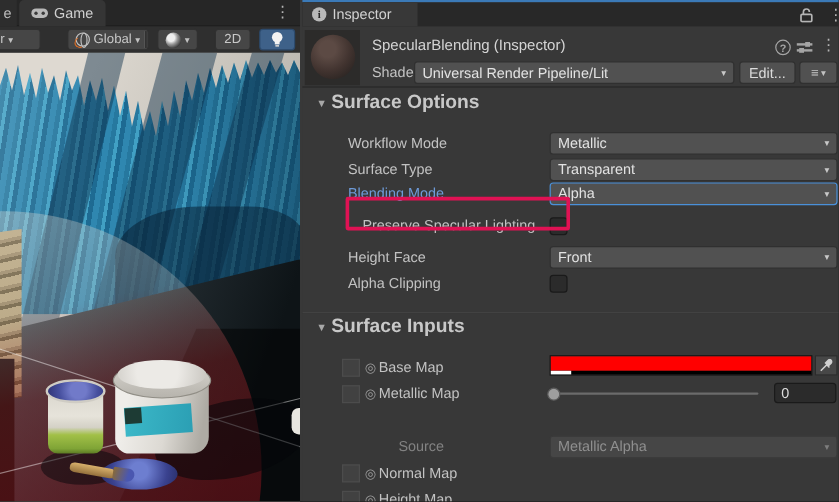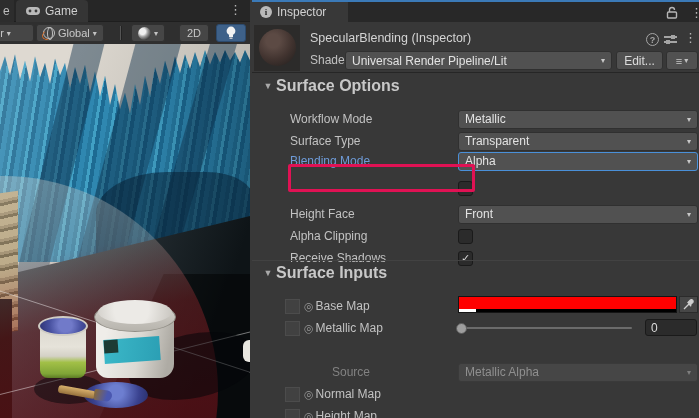--- a/index.html
+++ b/index.html
@@ -12,21 +12,21 @@
   #game-panel { left:0; top:0; width:250px; height:418px; background:#282828; }
   #game-tabbar { left:0; top:0; width:250px; height:22px; background:#262626; border-bottom:1px solid #1e1e1e; }
   .gtab { height:22px; display:flex; align-items:center; gap:5px; color:#cfcfcf; font-size:12px; padding:0 10px; background:#353535; border-radius:4px 4px 0 0; }
   #partial-tab { left:0; top:0; width:14px; background:#2d2d2d; color:#bdbdbd; font-size:12px; display:flex; align-items:center; padding-left:3px; height:22px; }
   #game-tab { left:16px; top:0; }
   .menu-glyph { color:#b4b4b4; font-size:13px; line-height:1; }
   #game-menu { left:229px; top:3px; }
   #game-toolbar { left:0; top:22px; width:250px; height:22px; background:#2f2f2f; display:flex; align-items:center; }
   .tbtn { background:#464646; border:1px solid #303030; border-radius:3px; height:18px; display:flex; align-items:center; gap:3px; color:#c8c8c8; font-size:11px; padding:0 6px; }
   #pivot-btn { position:absolute; left:-16px; top:2px; width:50px; }
-  #global-btn { position:absolute; left:36px; top:2px; }
+  #global-btn { position:absolute; left:56px; top:2px; }
   #tb-sep { position:absolute; left:120px; top:4px; width:2px; height:14px; border-left:1px solid #555; border-right:1px solid #222; }
   #shading-btn { position:absolute; left:131px; top:2px; }
   #btn-2d { position:absolute; left:179px; top:2px; width:30px; justify-content:center; }
   #bulb-btn { position:absolute; left:216px; top:2px; width:30px; justify-content:center; background:#3e6189; border-color:#2c4a6d; }
   .globe { width:12px; height:12px; border:1.4px solid #c0c0c0; border-radius:50%; position:relative; }
   .globe::before { content:""; position:absolute; left:3px; top:-1px; width:4px; height:11px; border:1px solid #c0c0c0; border-radius:50%; }
   .globe::after { content:""; position:absolute; left:-2px; bottom:-2px; width:7px; height:7px; border:1.6px solid #d06a28; border-radius:50%; border-top-color:transparent; border-right-color:transparent; transform:rotate(20deg); }
   .sphere-ico { width:13px; height:13px; border-radius:50%; background:radial-gradient(circle at 35% 35%, #efefef 25%, #9a9a9a 45%, #3c3c3c 75%); }
   .arrow { font-size:8px; color:#c2c2c2; }
 
@@ -263,40 +263,37 @@
 
     <div class="row abs" id="row-blend" style="top:140px">
       <span class="lbl" id="lbl-blend" style="margin-left:38px">Blending Mode</span>
       <div class="ctrl dd" style="border-color: rgb(74, 144, 217);">
         <span>Alpha</span>
         <span class="arrow">▾</span>
       </div>
     </div>
 
     <div class="row abs" style="top:167px">
+      <span class="lbl" style="margin-left:50px">Preserve Specular Lighting</span>
       <div class="checkbox"></div>
     </div>
 
     <div class="row abs" style="top:193px">
       <span class="lbl" style="margin-left:38px">Height Face</span>
       <div class="ctrl dd">
         <span>Front</span>
         <span class="arrow">▾</span>
       </div>
     </div>
 
     <div class="row abs" style="top:215px">
       <span class="lbl" style="margin-left:38px">Alpha Clipping</span>
       <div class="checkbox"></div>
     </div>
 
-    <div class="row abs" style="top:237px">
-      <span class="lbl" style="margin-left:38px">Receive Shadows</span>
-      <div class="checkbox">✓</div>
-    </div>
 
     <div class="sep abs" style="top:260px"></div>
 
     <div class="section-hd abs" style="top:263px">
       <span class="foldout">▼</span>
       <b>Surface Inputs</b>
     </div>
 
     <div class="row abs" style="top:285px">
       <span class="slot"></span>

